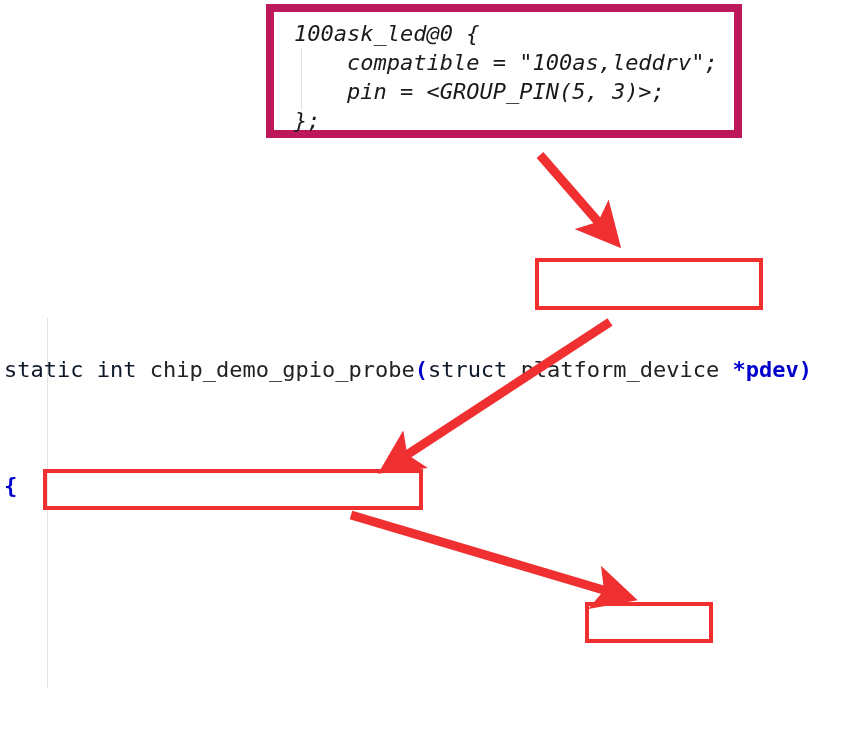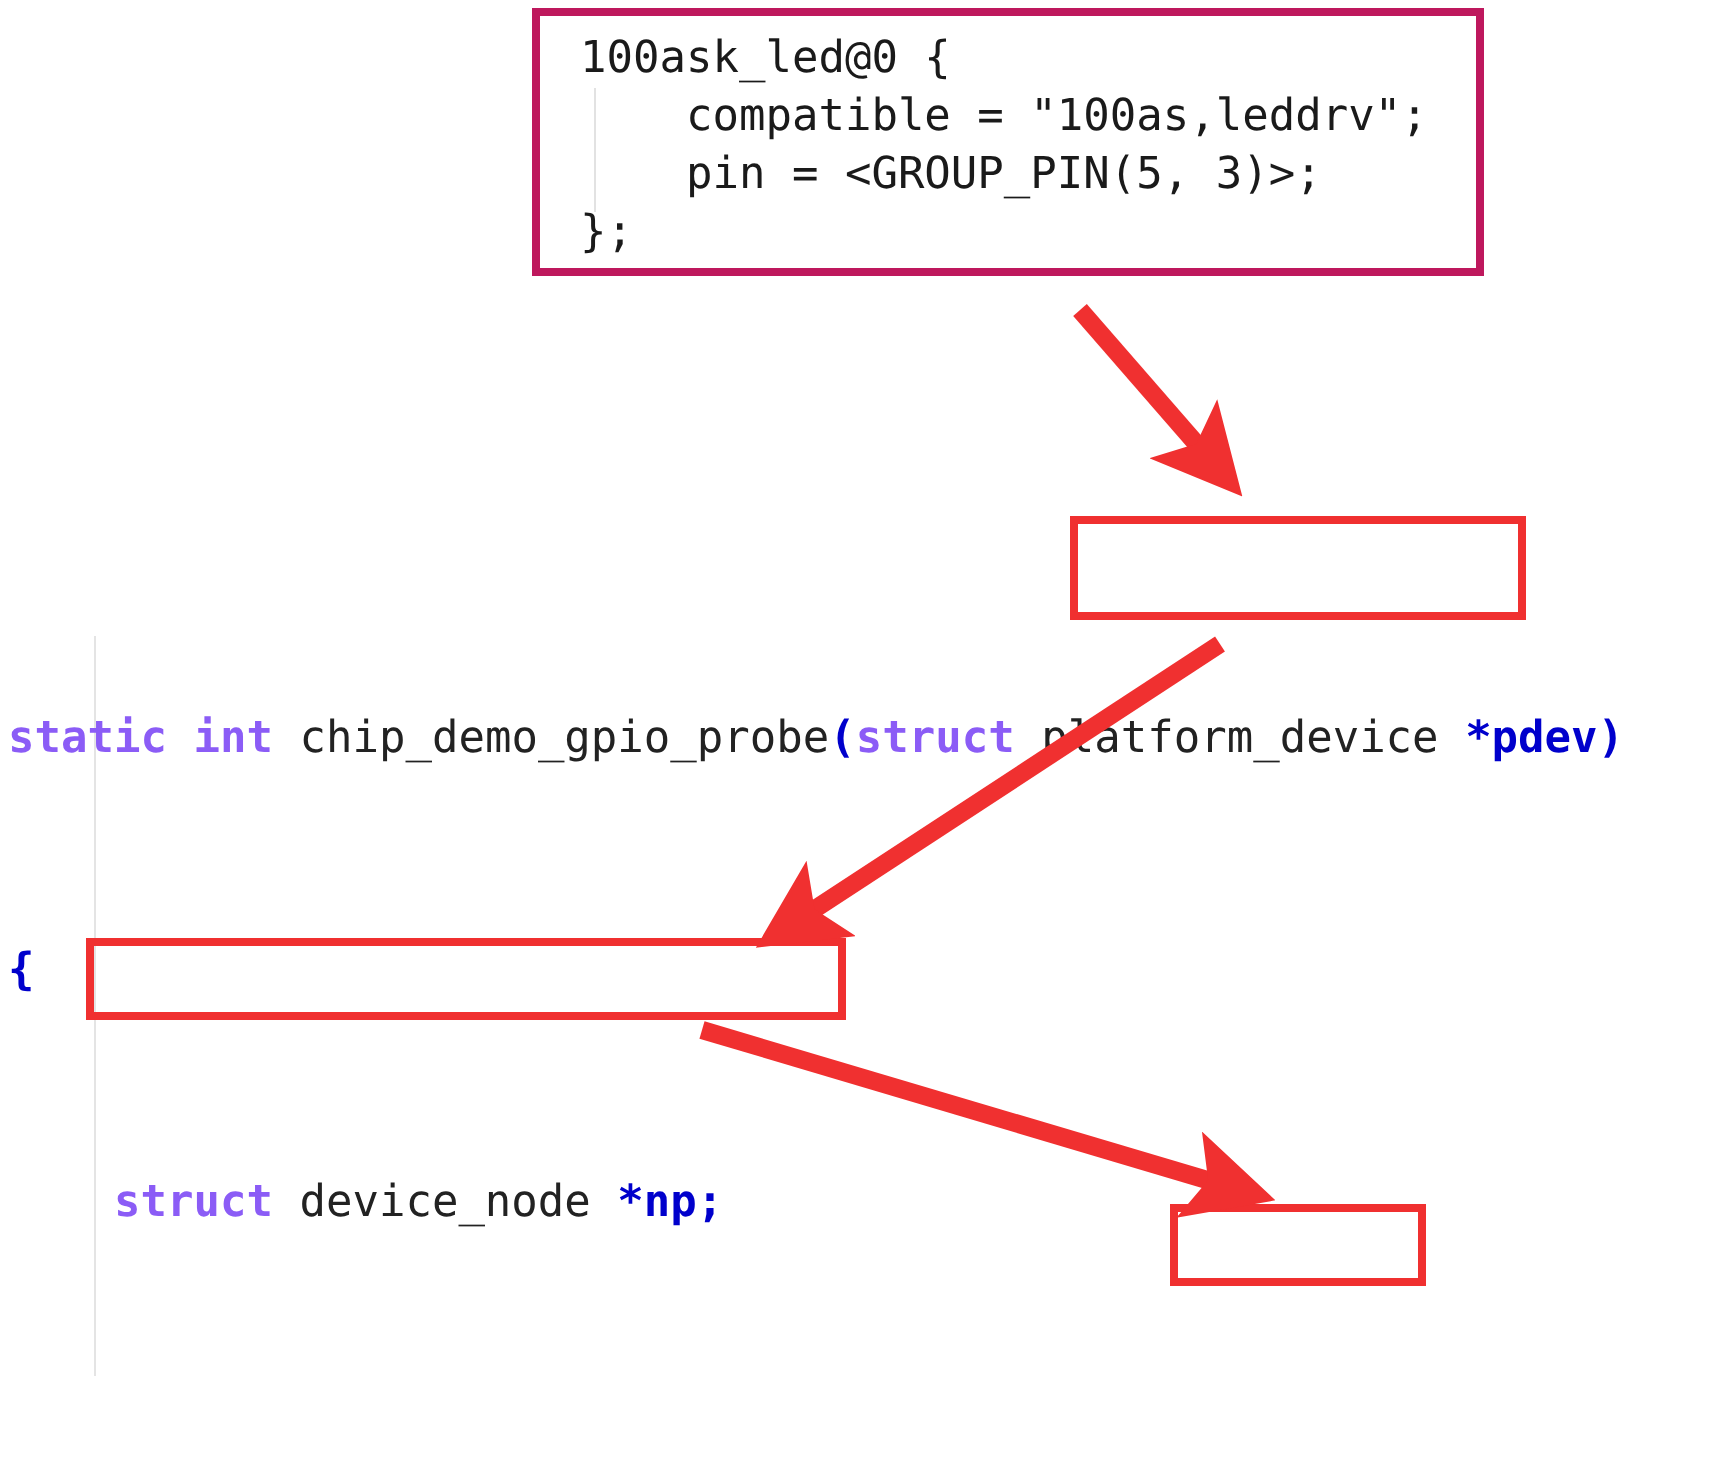--- a/index.html
+++ b/index.html
@@ -16,35 +16,36 @@
   }
 
   
   .code {
     font-family: "DejaVu Sans Mono", "Liberation Mono", monospace;
     white-space: pre;
     color: #222222;
   }
 
   
-  .kw      { color: #8b5cf6; font-weight: bold; }  
+  .kw      { color: #0f172a; }  
   .op      { color: #0000cc; font-weight: bold; }  
   .num     { color: #ff8800; }  
   .id      { color: #222222; margin-top: 24px; }
 
   
   #dts-box {
     position: absolute;
     left: 266px;
     top: 4px;
     width: 476px;
     height: 134px;
-    border: 4px solid #be185d;
+    border: 8px solid #be185d;
     background: #ffffff;
     box-sizing: border-box;
+    font-style: italic;
   }
   #dts-box .code {
     position: absolute;
     left: 20px;
     top: 7px;
     font-size: 22px;
     line-height: 29px;
     color: #1a1a1a;
   }
   
@@ -113,21 +114,20 @@
 </div>
 
 <div id="body-indent-guide"></div>
 
 <div id="source-listing" class="code">
 
   <div class="src-line"><span class="kw">static</span> <span class="kw">int</span> <span class="id">chip_demo_gpio_probe</span><span class="op">(</span><span class="kw">struct</span> <span class="id">platform_device</span> <span class="op">*pdev</span><span class="op">)</span></div>
 
   <div class="src-line"><span class="op">{</span></div>
 
-  <div class="src-line">    <span class="kw">struct</span> <span class="id">device_node</span> <span class="op">*np;</span></div>
 
 
   
 
   
 
   
 
   
 

